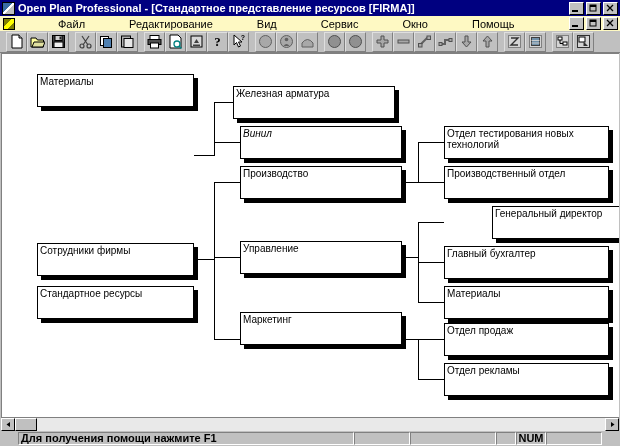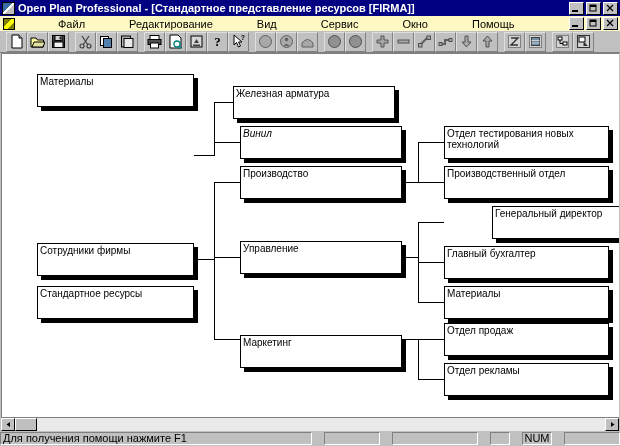--- a/index.html
+++ b/index.html
@@ -112,22 +112,22 @@
     position:absolute;left:0;top:0;width:22px;height:100%;
     background:#c0c0c0;
     border-top:1px solid #fff;border-left:1px solid #fff;
     border-right:1px solid #000;border-bottom:1px solid #000;
     box-sizing:border-box;
   }
 
   
   .statusbar{
     position:absolute;left:0;top:431px;width:620px;height:15px;
-    background:#c0c0c0;display:flex;align-items:stretch;gap:12px;
-    padding:1px 0;box-sizing:border-box;
+    background:#c0c0c0;display:flex;align-items:stretch;gap:0;
+    padding:1px 18px;box-sizing:border-box;font-weight:bold;
   }
   .sb-panel{
     background:#c0c0c0;
     border-top:1px solid #808080;border-left:1px solid #808080;
     border-right:1px solid #ffffff;border-bottom:1px solid #ffffff;
     box-sizing:border-box;
     font-size:11px;color:#000;line-height:11px;padding:0 2px;
     display:flex;align-items:center;overflow:hidden;white-space:nowrap;
   }
   .sb-msg{flex:1;}
@@ -443,21 +443,21 @@
         <div class="body"></div>
         <div class="label">Производство</div>
       </div>
 
       <div class="node" style="left:238px;top:187px;width:162px;height:33px;">
         <div class="shadow"></div>
         <div class="body"></div>
         <div class="label">Управление</div>
       </div>
 
-      <div class="node" style="left:238px;top:281px;width:162px;height:33px;">
+      <div class="node" style="left:238px;top:258px;width:162px;height:33px;">
         <div class="shadow"></div>
         <div class="body"></div>
         <div class="label">Маркетинг</div>
       </div>
 
       <div class="node" style="left:442px;top:72px;width:165px;height:33px;">
         <div class="shadow"></div>
         <div class="body"></div>
         <div class="label">Отдел тестирования новых
 технологий</div>

